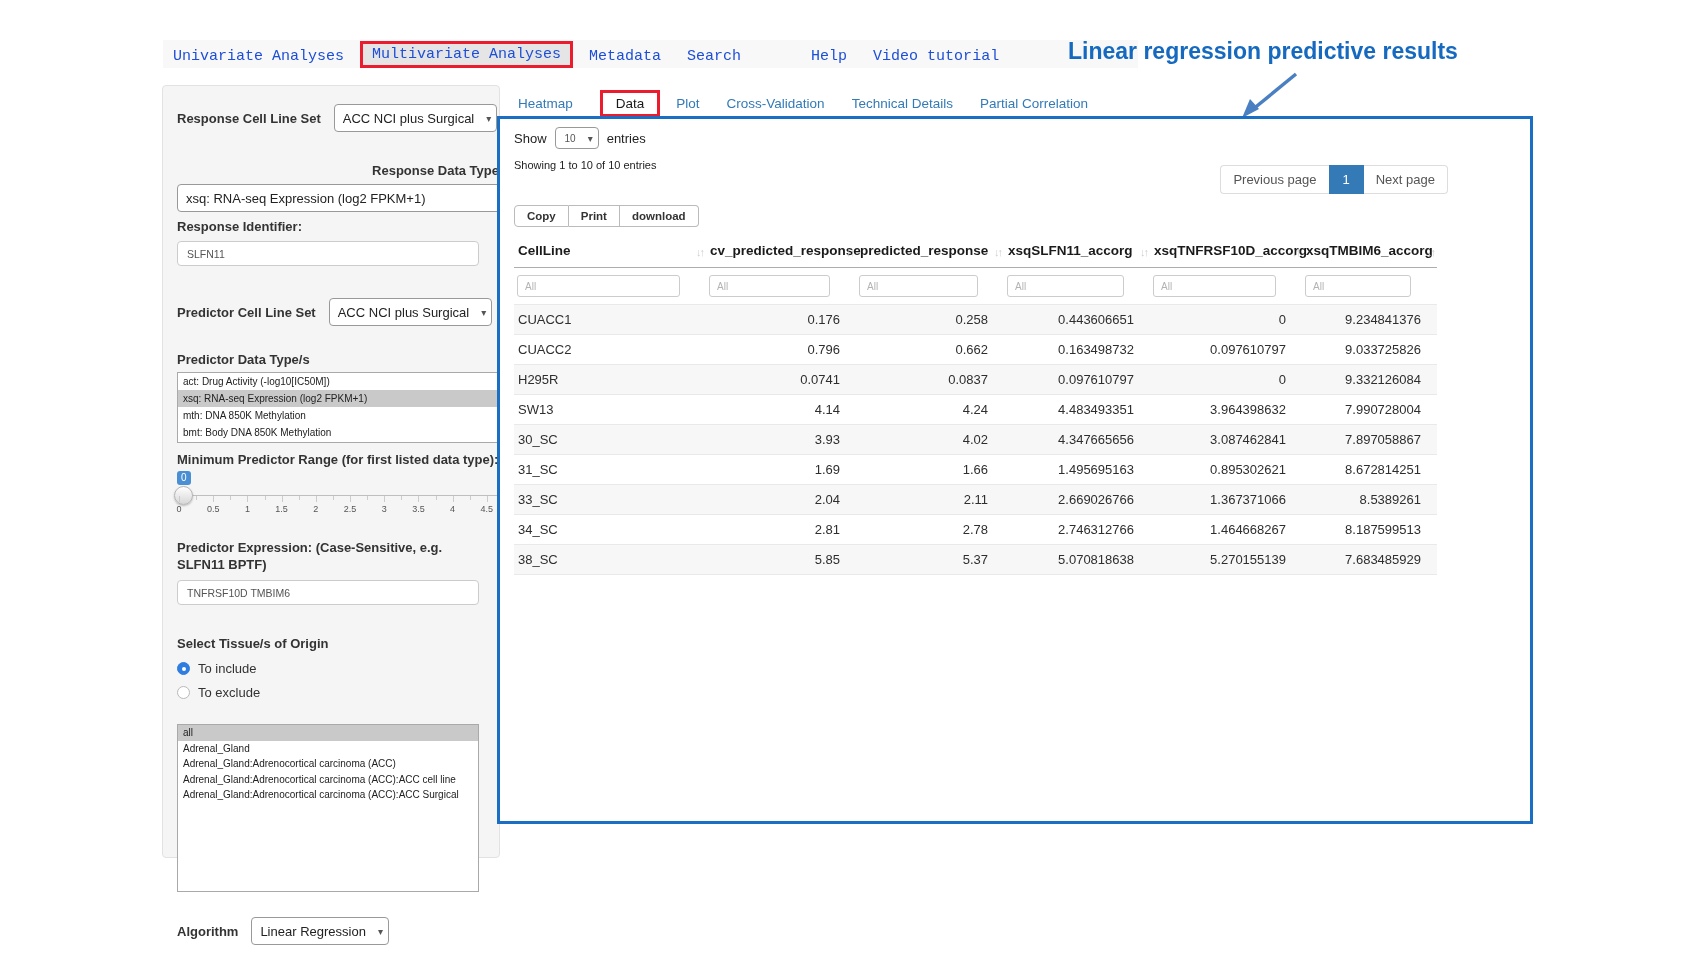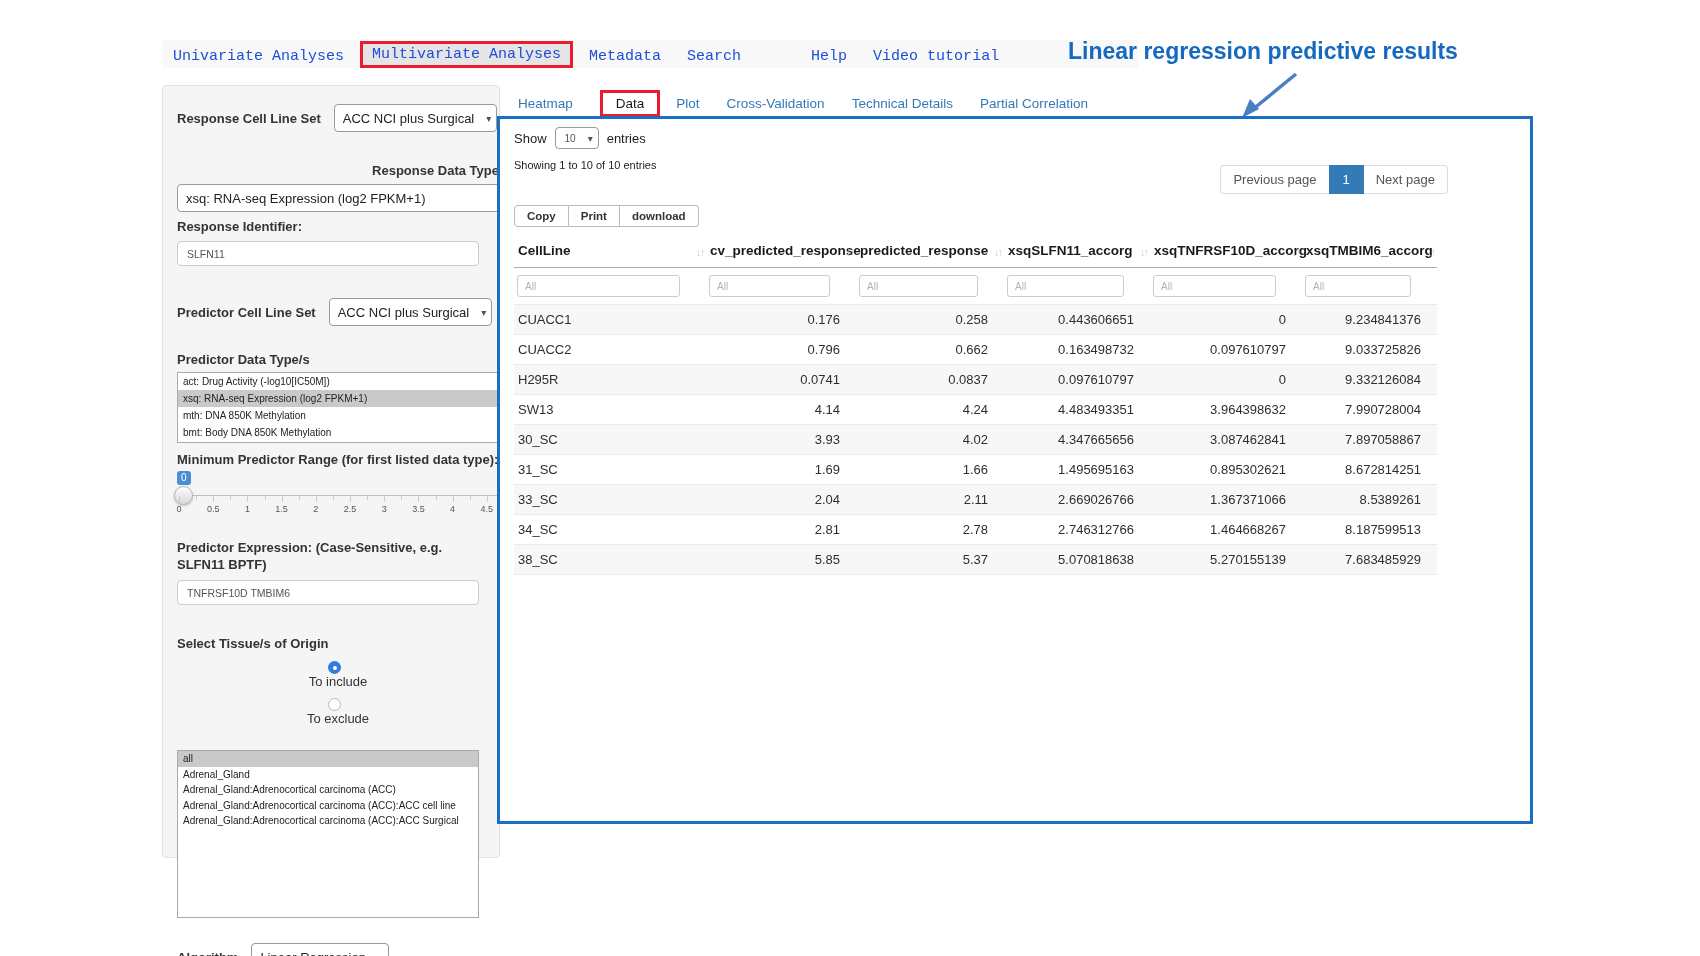--- a/index.html
+++ b/index.html
@@ -45,21 +45,21 @@
               padding:0 4px; border-radius:3px; line-height:14px; }
   .sl-max { position:absolute; right:0; top:2px; font-size:9px; color:#666; }
   .sl-track { position:absolute; left:2px; right:2px; top:24px; height:1px; background:#bfbfbf; }
   .sl-tick { position:absolute; top:25px; width:1px; background:#ccc; }
   .sl-handle { position:absolute; left:-3px; top:15px; width:19px; height:19px; border-radius:50%;
                background:linear-gradient(#fefefe,#d7d7d7); border:1px solid #b5b5b5;
                box-shadow:0 1px 2px rgba(0,0,0,.25); }
   .sl-label { position:absolute; top:33px; transform:translateX(-50%); font-size:9px; color:#555; }
 
   
-  .radio-row { display:flex; align-items:center; margin-top:9px; font-size:13px; color:#333;flex-direction:column; }
+  .radio-row { display:flex; align-items:center; margin-top:9px; font-size:13px; color:#333; }
   .radio { width:13px; height:13px; border-radius:50%; border:1px solid #b9b9b9; background:#fff;
            margin-right:8px; position:relative; flex:none; }
   .radio.checked { background:#2f7de1; border-color:#2f7de1; }
   .radio.checked::after { content:""; position:absolute; left:4px; top:4px; width:4px; height:4px;
                           background:#fff; border-radius:50%; }
 
   
   #tabs { position:absolute; left:518px; top:90px; display:flex; align-items:center; font-size:13.5px; }
   .tab { color:#337ab7; margin-right:27px; white-space:nowrap; }
   .tab.active { color:#1a1a1a; border:3px solid #ea1c2e; padding:3px 13px; margin-right:16px; background:#fff; }

